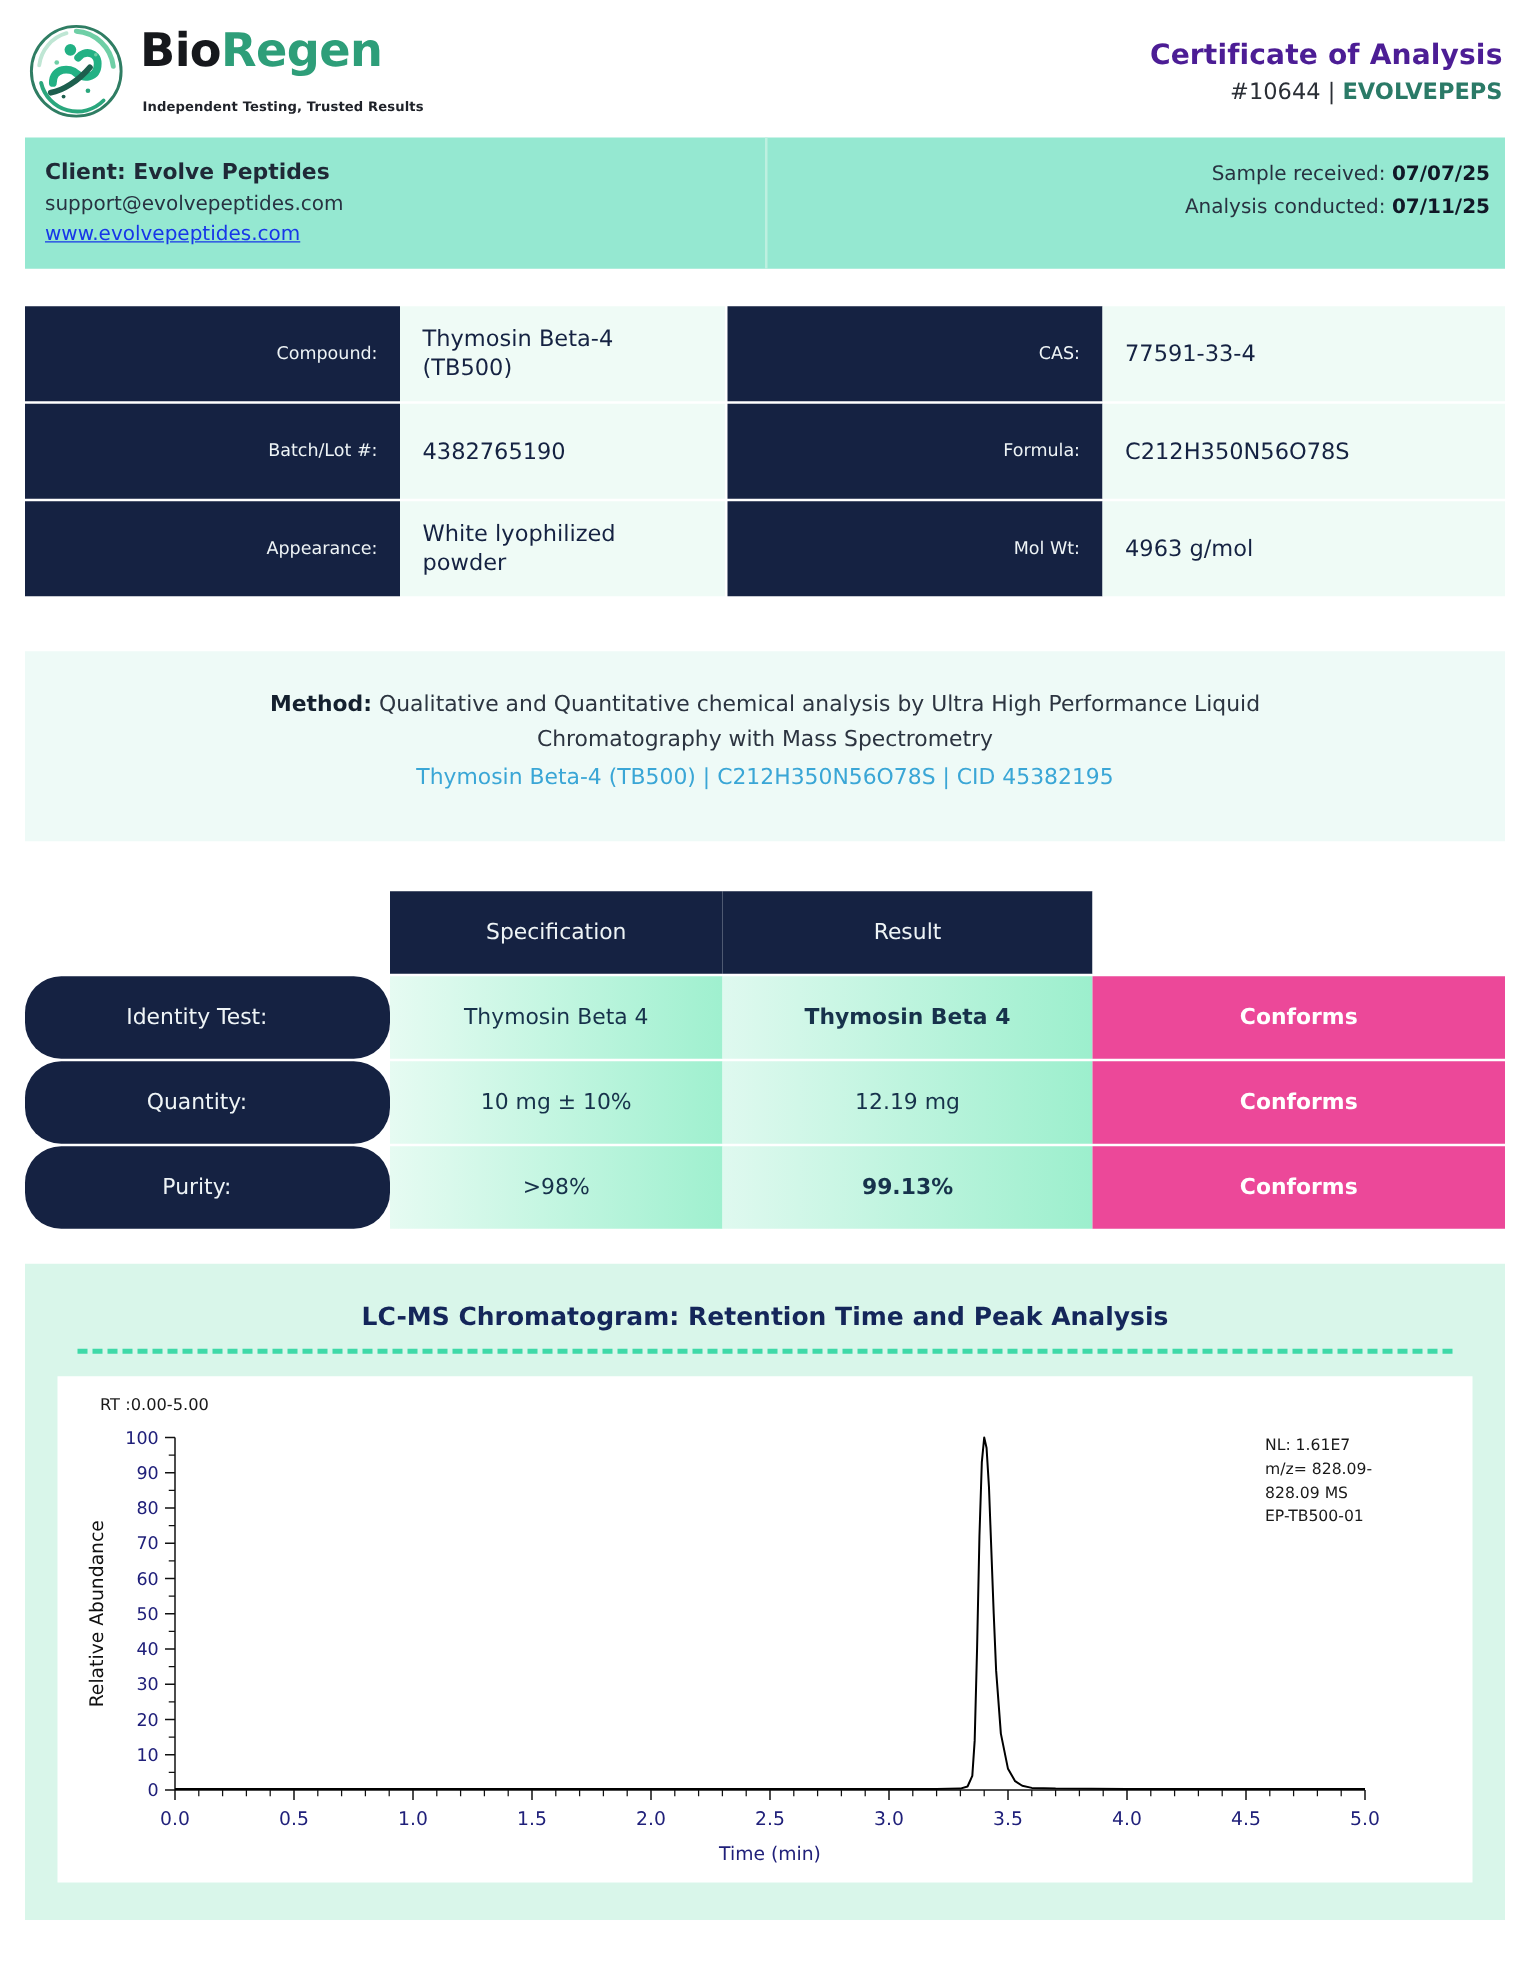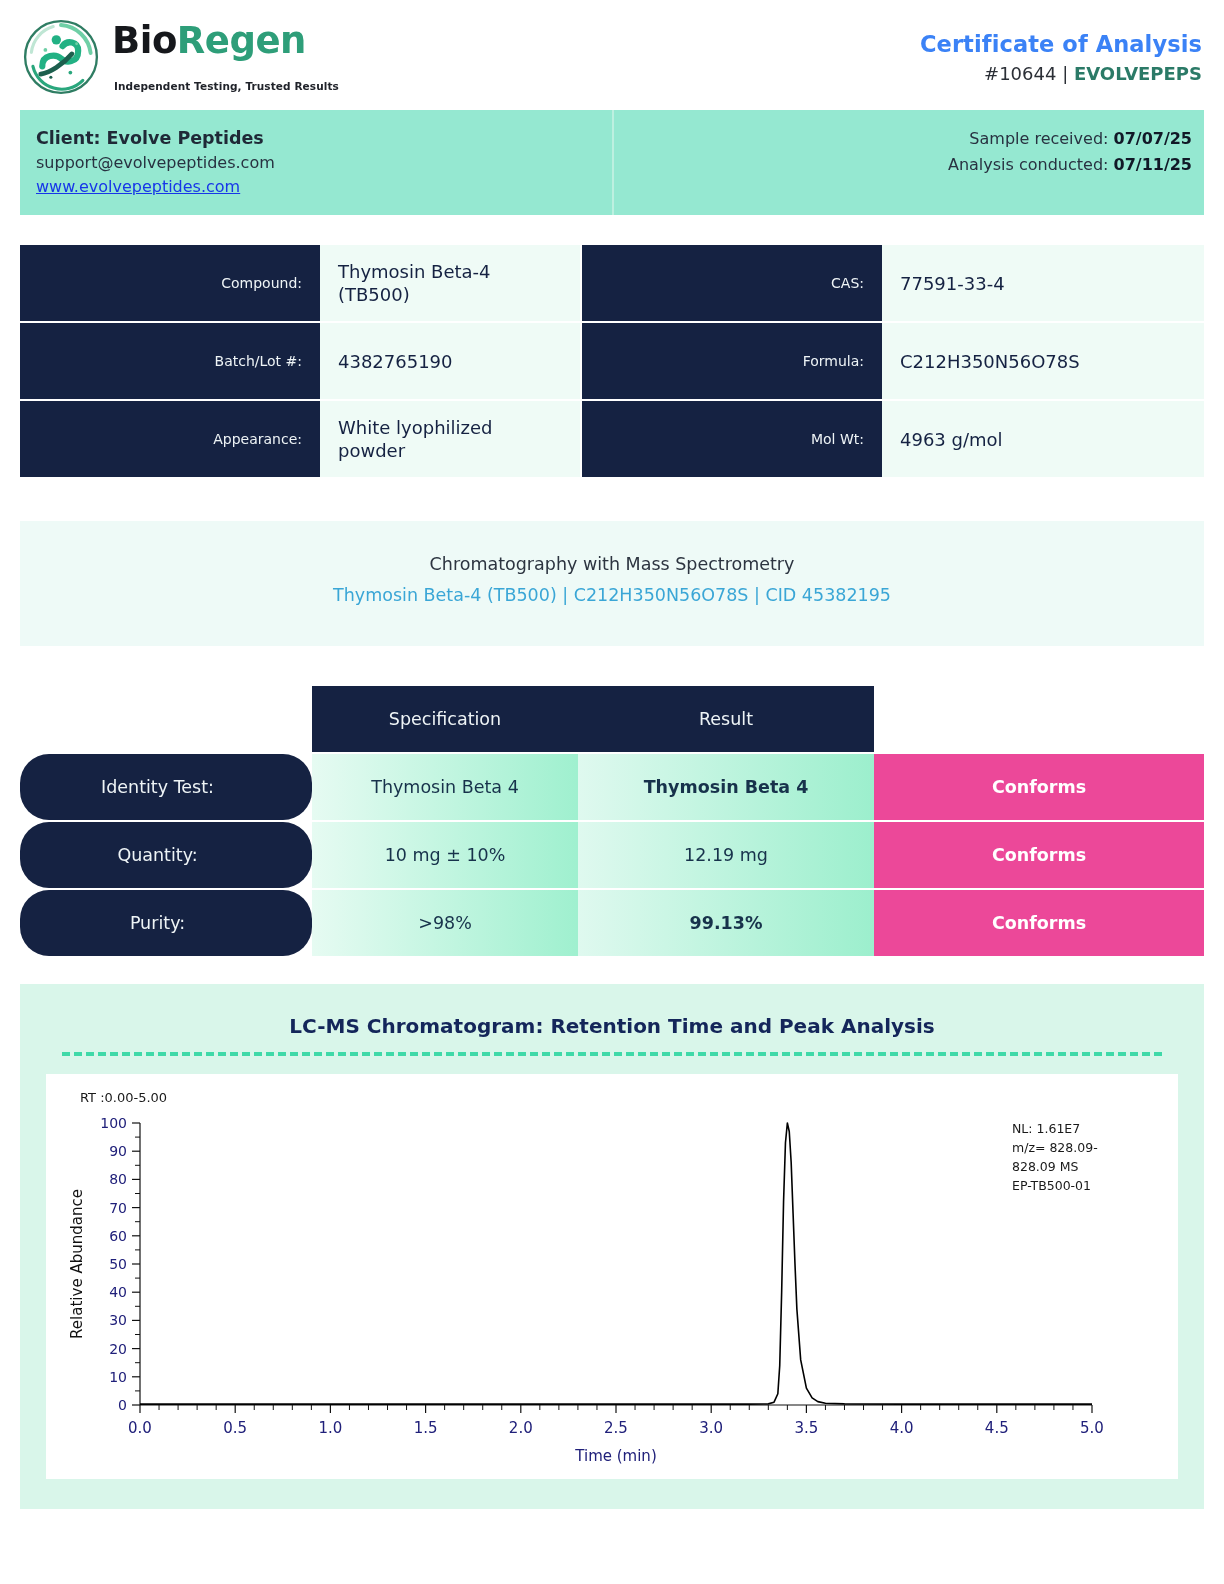--- a/index.html
+++ b/index.html
@@ -15,21 +15,21 @@
   
   .header { display:flex; align-items:center; justify-content:space-between; padding:18px 2px 14px 2px; }
   .brand { display:flex; align-items:center; gap:12px; }
   .logo-mark { width:78px; height:78px; flex:0 0 78px; }
   .brand-text { display:flex; flex-direction:column; justify-content:center; }
   .brand-name { font-size:37px; font-weight:bold; line-height:1.02; letter-spacing:-0.5px; }
   .brand-name .bio { color:#16181c; }
   .brand-name .regen { color:#2e9e79; }
   .brand-tag { font-size:10.5px; font-weight:bold; color:#20232a; letter-spacing:0.1px; margin-top:20px; margin-left:2px; }
   .doc-head { text-align:right; }
-  .doc-title { font-size:22.5px; font-weight:bold; color:#3b82f6; letter-spacing:0.1px; }
+  .doc-title { font-size:22.5px; font-weight:bold; color:#4c1d95; letter-spacing:0.1px; }
   .doc-sub { font-size:18px; color:#2b2f36; margin-top:6px; }
   .doc-sub .client-code { color:#2b7a67; font-weight:bold; }
 
   
   .client-band { display:flex; background:#95e8d1; min-height:105px; }
   .client-left { flex:0 0 594px; padding:16px 0 16px 16px; border-right:2px solid #bdf0e0; }
   .client-right { flex:1 1 auto; padding:16px 12px 16px 16px; text-align:right; }
   .client-name { font-size:17.5px; font-weight:bold; color:#1f2937; line-height:1.45; }
   .client-email { font-size:16px; color:#283241; line-height:1.5; }
   .client-url { font-size:16px; color:#1736e8; text-decoration:underline; line-height:1.5; display:inline-block; cursor:pointer; }
@@ -143,20 +143,21 @@
       <td class="col-gapc"></td>
       <td class="lbl">Mol Wt:</td>
       <td class="val">4963 g/mol</td>
     </tr>
   </tbody>
     </table>
 
   <div class="gap-28" style="height:42px"></div>
 
   <div class="method-box">
+    <div class="method-line"><b>Method:</b><span> Qualitative and Quantitative chemical analysis by Ultra High Performance Liquid</span></div>
     <div class="method-line">Chromatography with Mass Spectrometry</div>
     <a class="method-link">Thymosin Beta-4 (TB500) | C212H350N56O78S | CID 45382195</a>
   </div>
 
   <div class="gap-28" style="height:38px"></div>
 
   <table class="res-table">
     <tbody>
         <tr>
       <td class="res-blank"></td>

